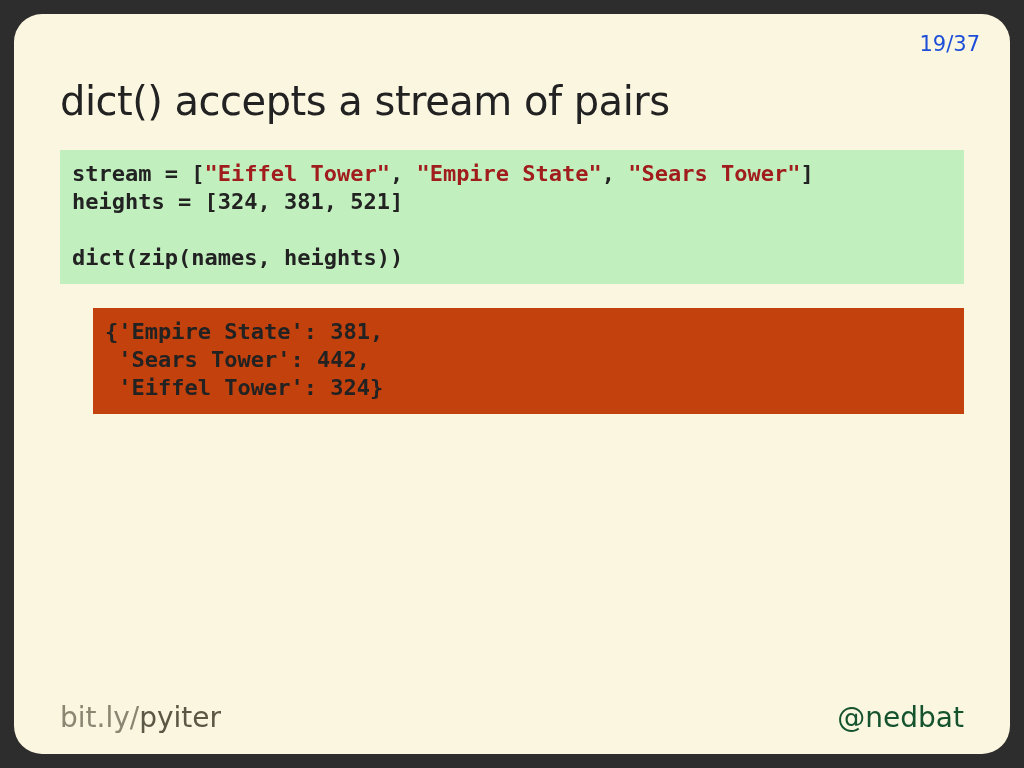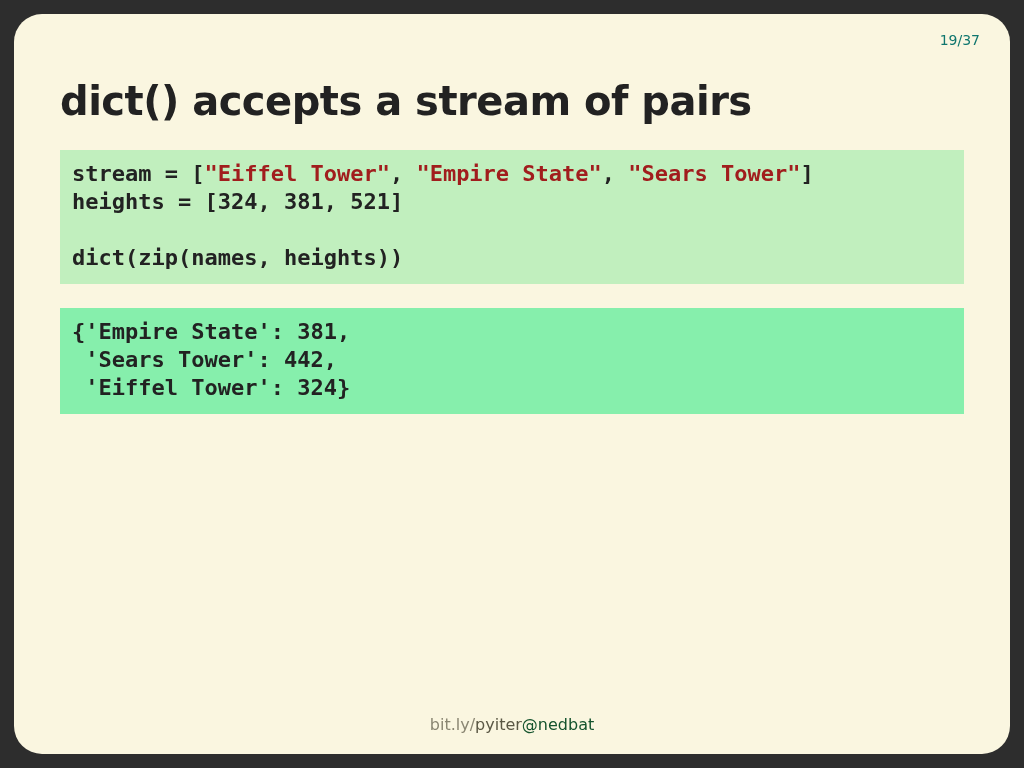--- a/index.html
+++ b/index.html
@@ -16,58 +16,59 @@
       width: 996px;
       height: 740px;
       background: #faf6e0;
       border-radius: 28px;
       padding: 50px 46px 40px 46px;
     }
     .slide-number {
       position: absolute;
       top: 18px;
       right: 30px;
-      color: #0f766e;
-      font-size: 14px;
+      color: #1d4ed8;
+      font-size: 21px;
     }
     .slide-number .cur { }
     .slide-number .sep { }
     .slide-number .tot { }
     h1.title {
       font-size: 40px;
-      font-weight: 700;
+      font-weight: 400;
       color: #222;
       margin: 14px 0 26px 0;
       letter-spacing: -0.5px;
     }
     pre {
       font-family: "DejaVu Sans Mono", "Menlo", "Consolas", monospace;
       font-size: 22px;
       font-weight: 700;
       line-height: 1.27;
       padding: 10px 12px 12px 12px;
       white-space: pre;
       color: #222;
     }
     pre.code {
       background: #c1efbe;
       margin-bottom: 24px;
     }
     pre.output {
-      background: #86efac;
+      background: #c2410c;
+      margin-left: 33px;
     }
     .s  { color: #a11d1d; }  
     .footer {
       position: absolute;
       left: 46px;
       right: 46px;
       bottom: 20px;
       display: flex;
-      justify-content: center;
-      font-size: 16px;
+      justify-content: space-between;
+      font-size: 28px;
       color: #8a8672;
     }
     .footer .link .accent { color: #5a5744; }
     .footer .handle { color: #14532d; }
   </style>
 </head>
 <body>
 
 <div class="slide">
 

